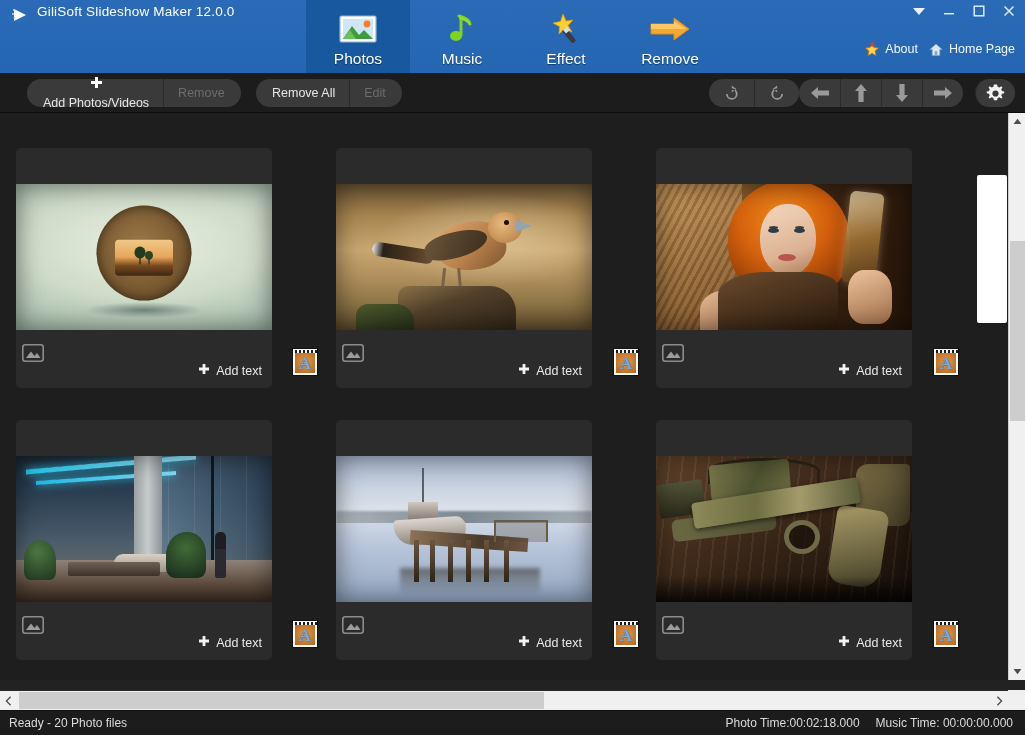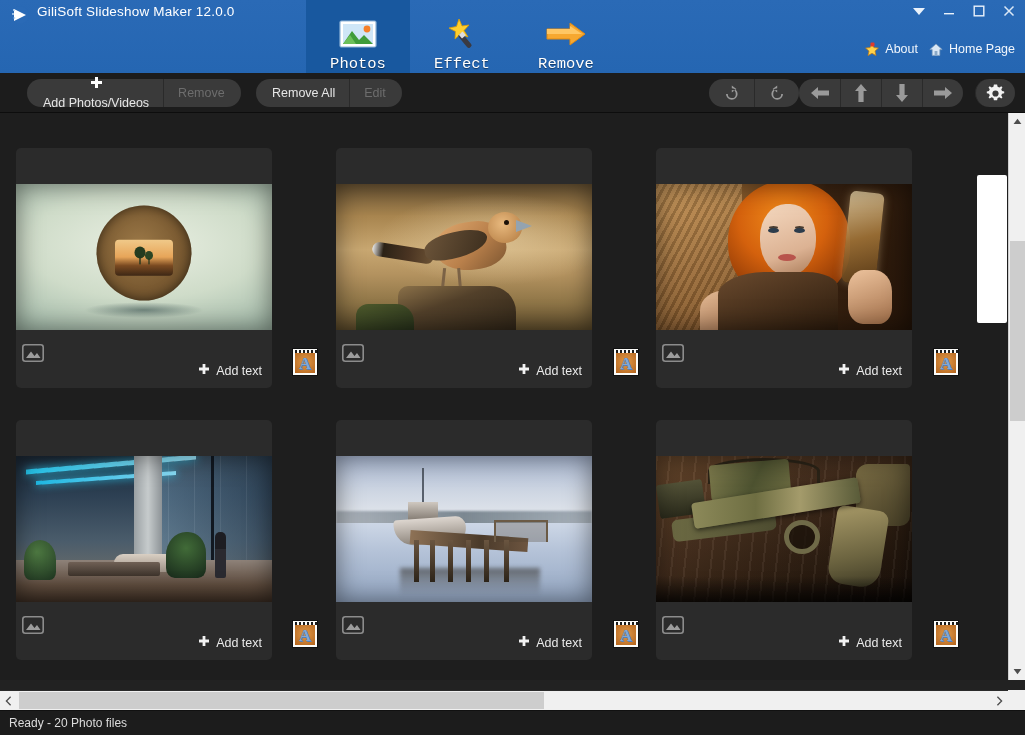--- a/index.html
+++ b/index.html
@@ -36,23 +36,22 @@
   .links {
     position: absolute; right: 10px; top: 42px;
     display: flex; align-items: center; gap: 10px;
   }
   .link-item { display: flex; align-items: flex-start; gap: 5px; }
   .link-item span.lbl { color: #f1f6fc; font-size: 12.5px; white-space: nowrap; }
 
   .tabs { position: absolute; left: 306px; top: 0; height: 73px; display: flex; }
   .tab {
     width: 104px; height: 73px; display: flex; flex-direction: column;
-    align-items: center; justify-content: flex-end; padding-top: 5px;
+    align-items: center; justify-content: center; padding-top: 5px;
     cursor: pointer;
-    font-family: Liberation Mono, monospace;
   }
   .tab.active { background: #18589f; }
   .tab .tab-icon { height: 38px; display: flex; align-items: center; justify-content: center; }
   .tab .tab-label {
     color: #ffffff; font-size: 15.5px; margin-top: 2px;
     text-shadow: 0 1px 1px rgba(0,0,0,.45);
   }
 
   
   .toolbar {
@@ -554,20 +553,30 @@
             <rect x="2" y="3" width="36" height="26" rx="1.5" fill="#ffffff" stroke="#8fb4d8" stroke-width="1.2"></rect>
             <rect x="5" y="6" width="30" height="20" fill="#cfe6f7"></rect>
             <circle cx="29" cy="11" r="3.4" fill="#f57f28"></circle>
             <path d="M5 26 L14 13 L21 22 L26 17 L35 26 Z" fill="#3f9c3a"></path>
             <path d="M5 26 L12 17 L18 26 Z" fill="#6cbf5a"></path>
           </svg>
         </span>
         <span class="tab-label">Photos</span>
       </div>
 
+      <div class="tab">
+        <span class="tab-icon">
+          <svg width="34" height="34" viewBox="0 0 34 34">
+            <path d="M14 4 C21 6 25 8 25 13 C25 9.5 21 7.5 16 6 L16 23" stroke="#7ed321" stroke-width="3" fill="none" stroke-linecap="round"></path>
+            <path d="M14 4 C22 6.5 26 9 25.5 14.5 C23 10 19 8 14 7 Z" fill="#8fe02b"></path>
+            <ellipse cx="11" cy="24" rx="6" ry="5" fill="#7ed321"></ellipse>
+          </svg>
+        </span>
+        <span class="tab-label">Music</span>
+      </div>
 
       <div class="tab">
         <span class="tab-icon">
           <svg width="36" height="34" viewBox="0 0 36 34">
             <path d="M15 2 L18 9 L25 8 L20 13.5 L24 20 L16.5 17 L11 22 L11.5 14.5 L5 11 L12.5 9.5 Z" fill="#ffcf2e" stroke="#e0a000" stroke-width=".8"></path>
             <rect x="17" y="16" width="5" height="17" rx="2" transform="rotate(-40 19 22)" fill="#3a3a42"></rect>
             <rect x="16" y="15" width="5" height="5" transform="rotate(-40 19 18)" fill="#dcdce2"></rect>
           </svg>
         </span>
         <span class="tab-label">Effect</span>
@@ -1001,15 +1010,19 @@
     <div class="arrow right">
       <svg width="7" height="10" viewBox="0 0 7 10">
           <path d="M1.4 .8 L5.6 5 L1.4 9.2" fill="none" stroke="#4d4d4d" stroke-width="1.3"></path>
         </svg>
     </div>
   </div>
   <div class="corner"></div>
 
   <div class="status">
     <div class="left">Ready - 20 Photo files</div>
+    <div class="right">
+      <span>Photo Time:00:02:18.000</span>
+      <span>Music Time:  00:00:00.000</span>
+    </div>
   </div>
 
 </div>
 
 </body></html>

